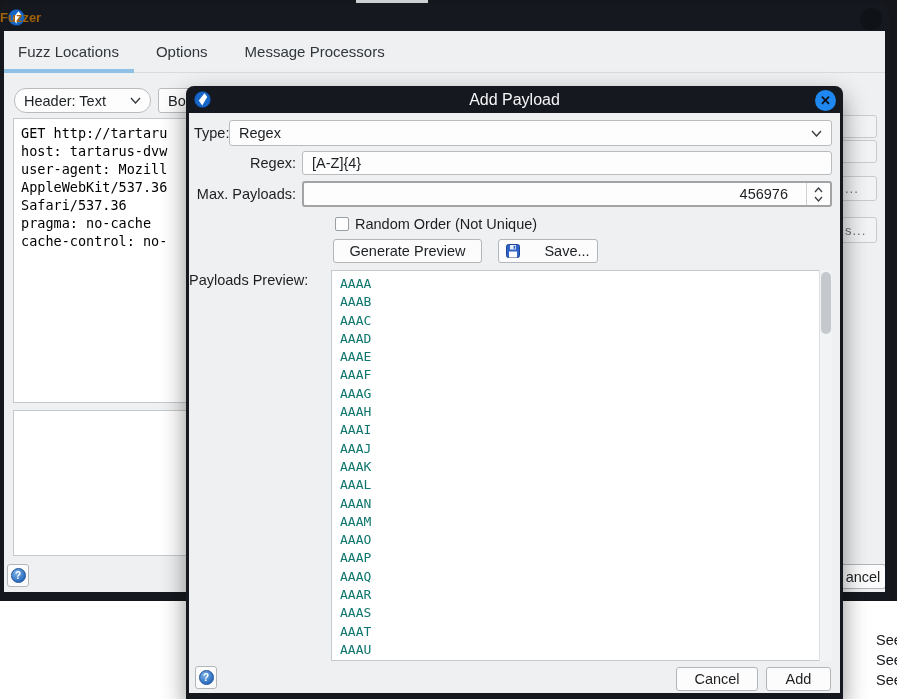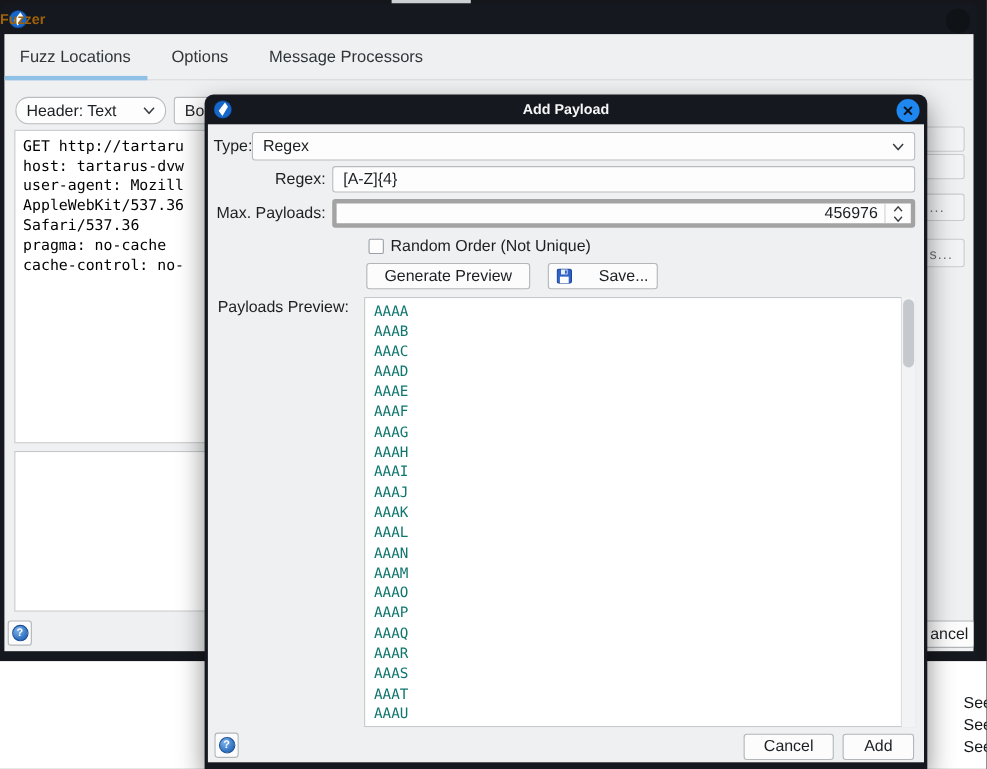--- a/index.html
+++ b/index.html
@@ -48,28 +48,28 @@
 
   .help-btn { position:absolute; width:22px; height:23px; background:#fcfcfc; border:1px solid #b2b6b9; border-radius:3px;
     display:flex; align-items:center; justify-content:center; }
   .help-glyph { width:15px; height:15px; border-radius:50%; background:radial-gradient(circle at 35% 30%, #7db4e8, #2f6fc0 70%);
     border:1px solid #1c4f96; color:#fff; font-size:10px; font-weight:bold; display:flex; align-items:center; justify-content:center; line-height:1; }
 
   
   #dialog { left:186px; top:86px; width:657px; height:613px; background:#15181e; border-radius:8px 8px 0 0;
     box-shadow:0 10px 24px rgba(0,0,0,.45); }
   #dialog .titlebar { position:absolute; left:0; top:0; width:100%; height:27px; display:flex; align-items:center; }
-  #dialog .titlebar .title { position:absolute; left:0; right:0; text-align:center; font-size:13px; font-weight:700; color:#f5f6f7; }
+  #dialog .titlebar .title { position:absolute; left:0; right:0; text-align:center; font-size:16px; font-weight:400; color:#f5f6f7; }
   #dlg-close { position:absolute; right:7px; top:4px; width:21px; height:21px; border-radius:50%; background:#1e87f0;
     display:flex; align-items:center; justify-content:center; color:#0d1117; font-size:13px; font-weight:bold; line-height:1; }
   #dialog .content { position:absolute; left:3px; top:27px; right:3px; bottom:6px; background:#eff0f1; overflow:hidden; }
 
   #type-combo { left:40px; top:7px; width:603px; height:26px; justify-content:space-between; }
   #regex-field { left:113px; top:38px; width:530px; height:24px; }
-  #max-spinner { left:113px; top:68px; width:530px; height:26px; border:4px solid #a3a3a3; justify-content:flex-end; padding-right:30px; }
+  #max-spinner { left:113px; top:68px; width:530px; height:26px; border:2px solid #a3a3a3; justify-content:flex-end; padding-right:42px; }
   #spin-buttons { position:absolute; right:0; top:0; bottom:0; width:24px; border-left:1px solid #cfd2d4;
     display:flex; flex-direction:column; align-items:center; justify-content:center; gap:3px; }
   #spin-buttons svg { width:9px; height:6px; }
 
   .checkbox { position:absolute; width:14px; height:14px; background:#fdfdfd; border:1px solid #9aa0a5; border-radius:2px; }
 
   #preview-list { left:142px; top:157px; width:501px; height:391px; background:#fff; border:1px solid #c6c9cb; padding:4px 0 0 8px; overflow:hidden; }
   #preview-list .list-row { font-family:"DejaVu Sans Mono", monospace; font-size:13px; line-height:18.3px; color:#0f766e; }
   #preview-scrollbar { position:absolute; right:0; top:0; bottom:0; width:13px; background:#f2f3f4; border-left:1px solid #dcdee0; }
   #preview-thumb { position:absolute; left:1px; right:1px; top:2px; height:62px; background:#c5c9cd; border-radius:6px; }
@@ -198,21 +198,21 @@
       <div class="btn" style="left:309px; top:126px; width:100px; height:24px;gap:24px;">
         <svg class="save-icon" viewBox="0 0 14 14">
           <rect x="0.5" y="0.5" width="13" height="13" rx="2" fill="#3063c8" stroke="#1c4596"></rect>
           <rect x="4" y="1" width="6" height="4.5" fill="#e8eef8"></rect>
           <rect x="7.6" y="1.8" width="1.7" height="3" fill="#3063c8"></rect>
           <rect x="3" y="7.5" width="8" height="6" fill="#ffffff"></rect>
         </svg>
         <span>Save...</span>
       </div>
 
-      <span class="label" style="left:0; top:159px; width:137px; text-align:center;">Payloads Preview:</span>
+      <span class="label" style="left:0; top:159px; width:137px; text-align:left;">Payloads Preview:</span>
       <div class="abs" id="preview-list">
       <div class="list-row">AAAA</div>
           <div class="list-row">AAAB</div>
           <div class="list-row">AAAC</div>
           <div class="list-row">AAAD</div>
           <div class="list-row">AAAE</div>
           <div class="list-row">AAAF</div>
           <div class="list-row">AAAG</div>
           <div class="list-row">AAAH</div>
           <div class="list-row">AAAI</div>

